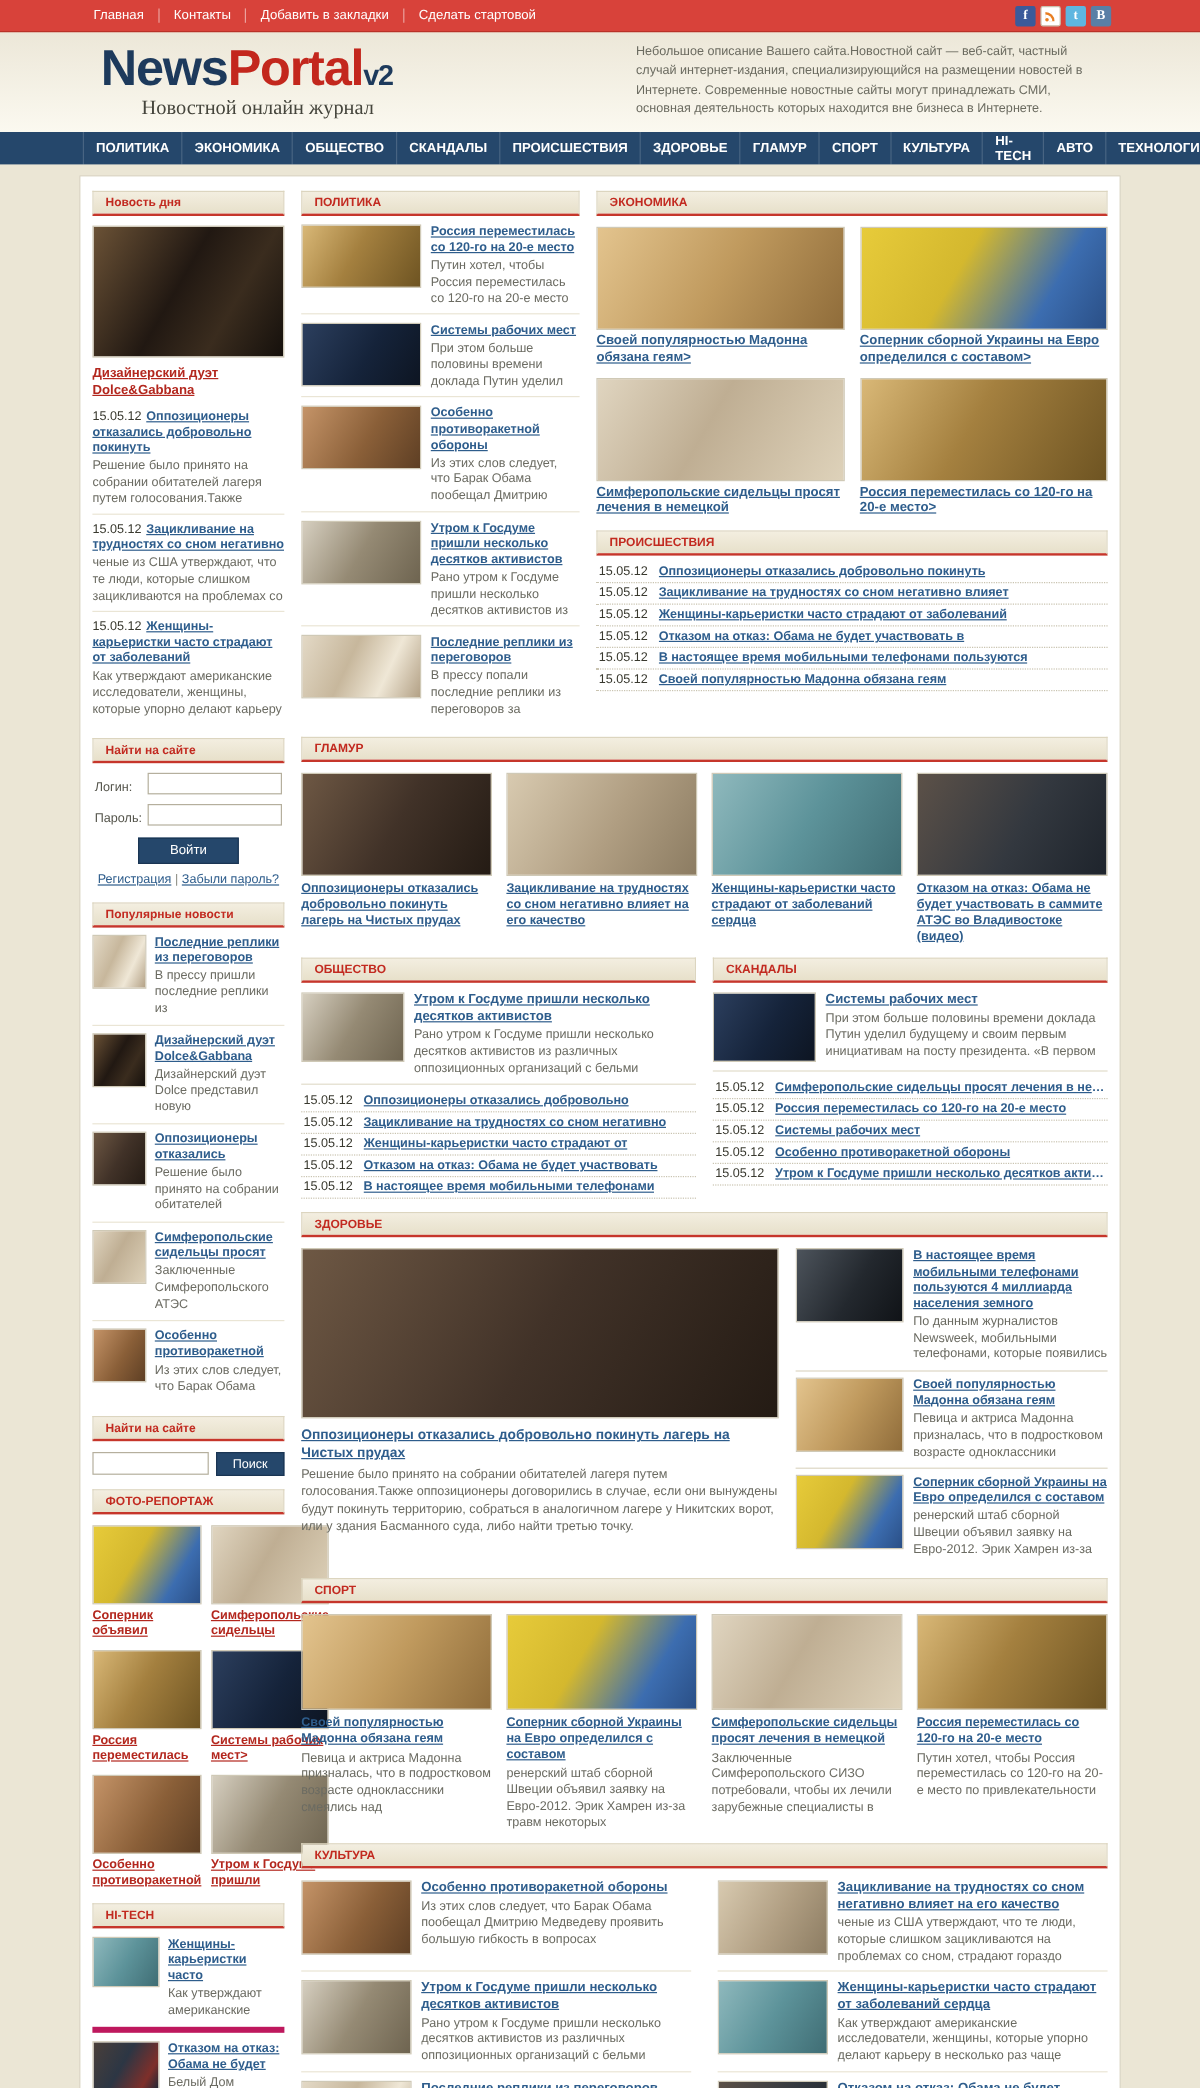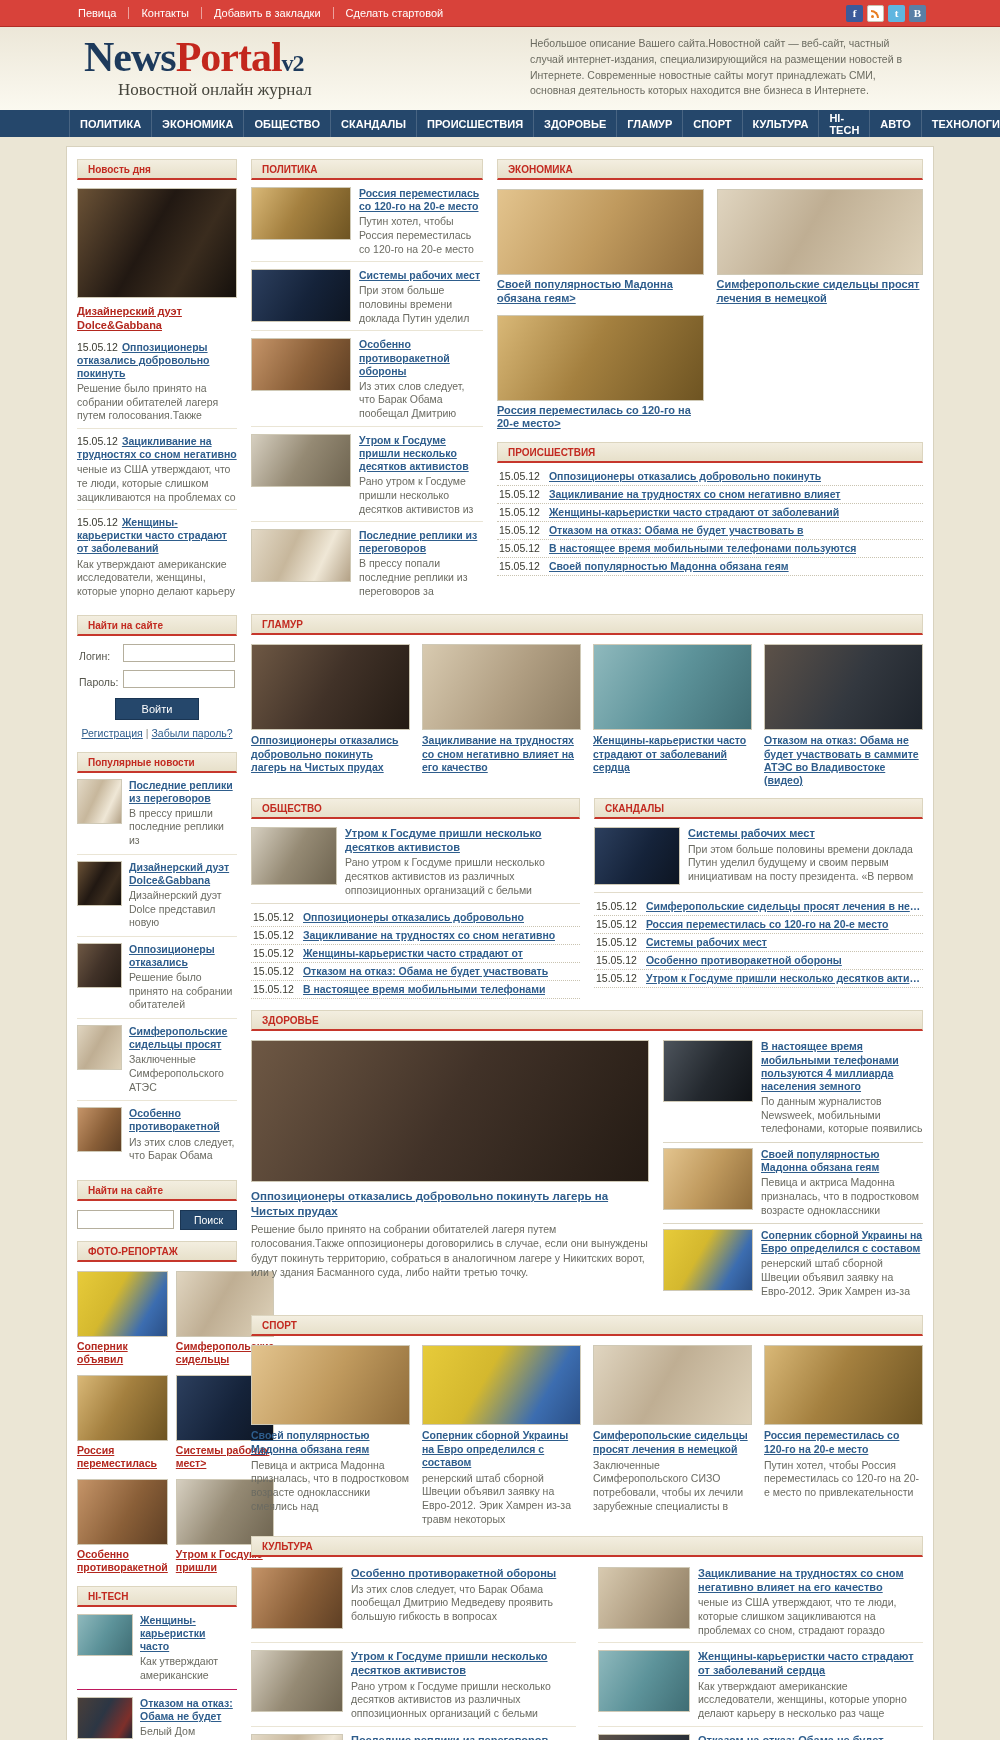--- a/index.html
+++ b/index.html
@@ -21,21 +21,21 @@
 .sic-rss{background:#fff;position:relative;border:1px solid #c9c2b0}
 .sic-tw{background:#5fb6e0}
 .sic-vk{background:#5a7fa6}
 .rss-dot{position:absolute;left:3px;bottom:3px;width:3px;height:3px;border-radius:50%;background:#e87e22}
 .rss-arc{position:absolute;left:3px;bottom:3px;width:8px;height:8px;border-top:2px solid #e87e22;border-right:2px solid #e87e22;border-top-right-radius:100%}
 
 
 .header{background:linear-gradient(#ece7d8,#fbf9f0)}
 .hd-in{width:868px;margin:0 auto;display:flex;align-items:center;padding:8px 8px 10px}
 .logo{margin-left:10px}
-.logo-line{font-family:Liberation Serif, serif;font-size:42px;line-height:1.05;font-weight:bold;letter-spacing:-1px}
+.logo-line{font-family:Liberation Sans, sans-serif;font-size:42px;line-height:1.05;font-weight:bold;letter-spacing:-1px}
 .logo-news{color:#1d3a5c}
 .logo-portal{color:#c3271d}
 .logo-ver{color:#1d3a5c;font-size:24px;font-weight:bold}
 .tagline{font-family:Liberation Serif, serif;font-size:17px;color:#45453c;margin:1px 0 0 34px}
 .site-desc{margin-left:auto;width:392px;color:#6b6b60;font-size:10.5px;line-height:1.5;margin-right:4px}
 
 
 .nav{background:#25476b}
 .nav-in{width:868px;margin:0 auto;display:flex;height:27px;padding:0 3px}
 .nv{color:#fff;font-weight:bold;font-size:11px;display:flex;align-items:center;padding:0 10px;border-right:1px solid rgba(255,255,255,.16)}
@@ -90,21 +90,21 @@
 .pni{display:flex;gap:7px;padding:6px 0;border-bottom:1px solid #eae5d5;line-height:1.25}
 .pni:last-child{border-bottom:none}
 .pth{width:45px;height:45px;flex:none}
 .pbody{min-width:0}
 .search-row{display:flex;gap:6px;margin-top:9px;margin-bottom:2px}
 .sinp{flex:1;height:19px;border:1px solid #b5af9d;min-width:0;font-family:inherit}
 .sbtn{background:#25476b;border:1px solid #1a3553;color:#fff;font-size:10.5px;padding:3px 13px;font-family:inherit;cursor:pointer}
 .pr-grid{display:grid;grid-template-columns:1fr 1fr;gap:9px 8px;margin-top:9px}
 .pr-item .pimg{display:block;width:100%;height:66px}
 .pr-cap{display:inline-block;margin-top:3px;font-size:10.5px}
-.hti{display:flex;gap:7px;padding:7px 0;border-bottom:1px solid #be185d;line-height:1.25}
+.hti{display:flex;gap:7px;padding:7px 0;border-bottom:5px solid #be185d;line-height:1.25}
 .hti:last-child{border-bottom:none}
 .hth{width:56px;height:42px;flex:none}
 
 
 .row1{display:flex;gap:14px}
 .col-pol{width:232px;flex:none}
 .col-eco{flex:1;min-width:0}
 .mni{overflow:hidden;padding:7px 0 6px;border-bottom:1px solid #eae5d5;line-height:1.25}
 .mni:last-child{border-bottom:none}
 .mth{float:left;width:100px;height:53px;margin-right:8px}
@@ -143,21 +143,21 @@
 .cu-grid{display:grid;grid-template-columns:1fr 1fr;column-gap:22px;margin-top:3px}
 .cu-grid .mth{width:92px;height:62px}
 .cu-grid .mni .tl{font-size:11px}
 </style>
 </head>
 <body>
 
 <div class="topbar">
   <div class="tb-in">
     <nav class="tb-links">
-      <a>Певица</a>
+      <a>Главная</a>
       <a>Контакты</a>
       <a>Добавить в закладки</a>
       <a>Сделать стартовой</a>
     </nav>
     <div class="social">
       <a class="sic sic-fb">f</a>
       <a class="sic sic-rss">
           <i class="rss-dot"></i>
           <i class="rss-arc"></i>
         </a>
@@ -346,20 +346,24 @@
 
         <div class="col-eco">
           <section class="sec">
             <div class="sh">ЭКОНОМИКА</div>
             <div class="eco-grid">
               <div class="eco-item">
                 <a class="eimg ph p-madonna"></a>
                 <a class="eco-cap tl">Своей популярностью Мадонна обязана геям&gt;</a>
               </div>
               <div class="eco-item">
+                <a class="eimg ph p-football"></a>
+                <a class="eco-cap tl">Соперник сборной Украины на Евро определился с составом&gt;</a>
+              </div>
+              <div class="eco-item">
                 <a class="eimg ph p-wrestle"></a>
                 <a class="eco-cap tl">Симферопольские сидельцы просят лечения в немецкой</a>
               </div>
               <div class="eco-item">
                 <a class="eimg ph p-naz"></a>
                 <a class="eco-cap tl">Россия переместилась со 120-го на 20-е место&gt;</a>
               </div>
             </div>
           </section>
 

